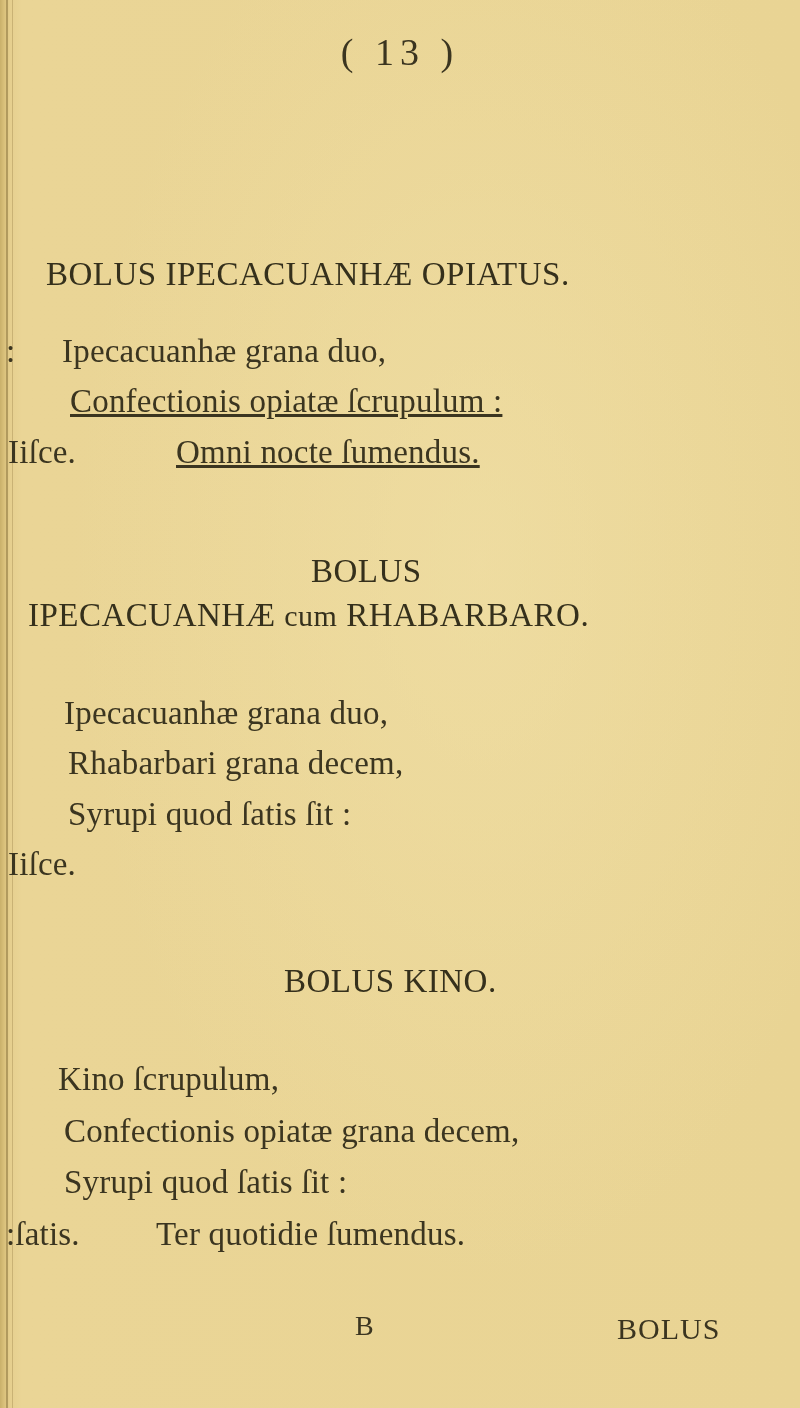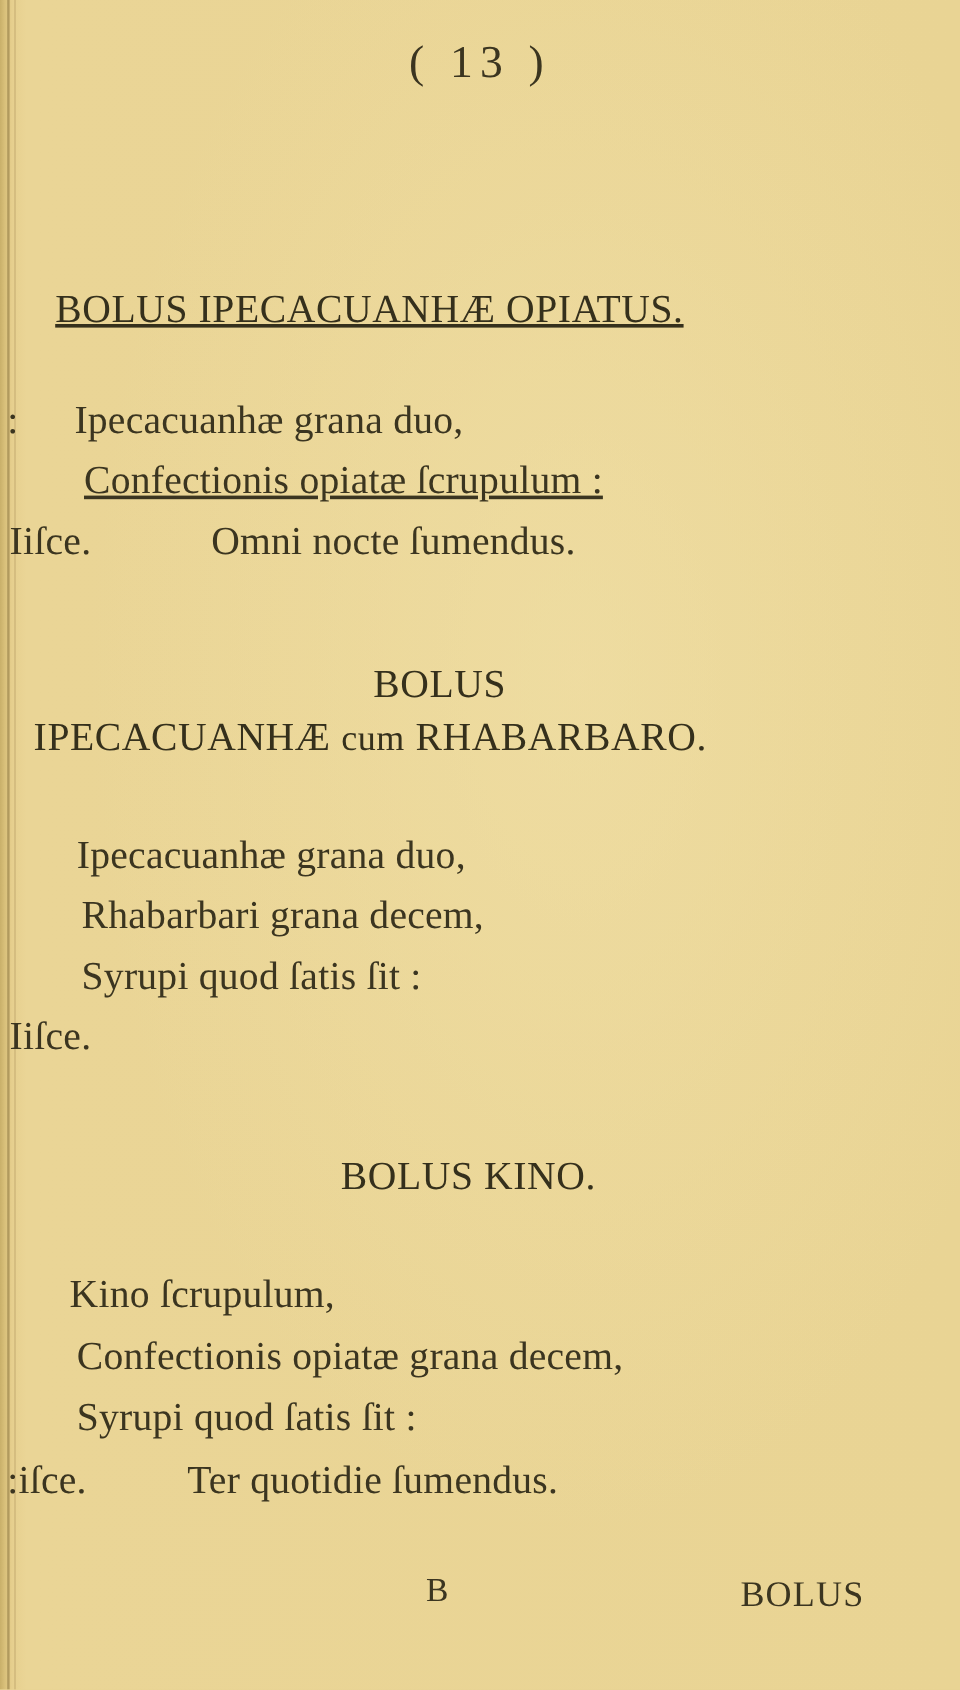--- a/index.html
+++ b/index.html
@@ -67,43 +67,43 @@
   </style>
 </head>
 <body>
 
 <div class="page">
   <div class="gutter-line"></div>
   <div class="gutter-line2"></div>
 
   <div class="abs page-number">( 13 )</div>
 
-  <div class="abs heading" style="top:240px; left:46px;text-decoration:underline;">BOLUS IPECACUANHÆ OPIATUS.</div>
+  <div class="abs heading" style="top:256px; left:46px;">BOLUS IPECACUANHÆ OPIATUS.</div>
 
   <div class="abs line" style="top:333px; left:6px;">:</div>
   <div class="abs line" style="top:333px; left:62px;">Ipecacuanhæ grana duo,</div>
   <div class="abs line" style="top:383px; left:70px;text-decoration:underline;">Confectionis opiatæ ſcrupulum :</div>
   <div class="abs line" style="top:434px; left:8px;">Iiſce.</div>
-  <div class="abs line" style="top:434px; left:176px;">Omni nocte ſumendus.</div>
+  <div class="abs line" style="top:434px; left:176px;text-decoration:underline;">Omni nocte ſumendus.</div>
 
   <div class="abs heading" style="top:553px; left:311px;">BOLUS</div>
   <div class="abs heading" style="top:597px; left:28px;">
     <span>IPECACUANHÆ</span>
     <span class="small">cum</span>
     <span>RHABARBARO.</span>
   </div>
 
   <div class="abs line" style="top:695px; left:64px;">Ipecacuanhæ grana duo,</div>
   <div class="abs line" style="top:745px; left:68px;">Rhabarbari grana decem,</div>
   <div class="abs line" style="top:796px; left:68px;">Syrupi quod ſatis ſit :</div>
   <div class="abs line" style="top:846px; left:8px;">Iiſce.</div>
 
   <div class="abs heading" style="top:963px; left:240px;margin-left:44px;">BOLUS KINO.</div>
 
   <div class="abs line" style="top:1061px; left:58px;">Kino ſcrupulum,</div>
   <div class="abs line" style="top:1113px; left:64px;">Confectionis opiatæ grana decem,</div>
   <div class="abs line" style="top:1164px; left:64px;">Syrupi quod ſatis ſit :</div>
-  <div class="abs line" style="top:1216px; left:6px;">:iſce.</div>
+  <div class="abs line" style="top:1216px; left:6px;">:ſatis.</div>
   <div class="abs line" style="top:1216px; left:156px;">Ter quotidie ſumendus.</div>
 
   <div class="abs sig" style="top:1310px; left:355px;">B</div>
   <div class="abs catch" style="top:1312px; left:617px; letter-spacing:1px;">BOLUS</div>
 </div>
 
 </body></html>

